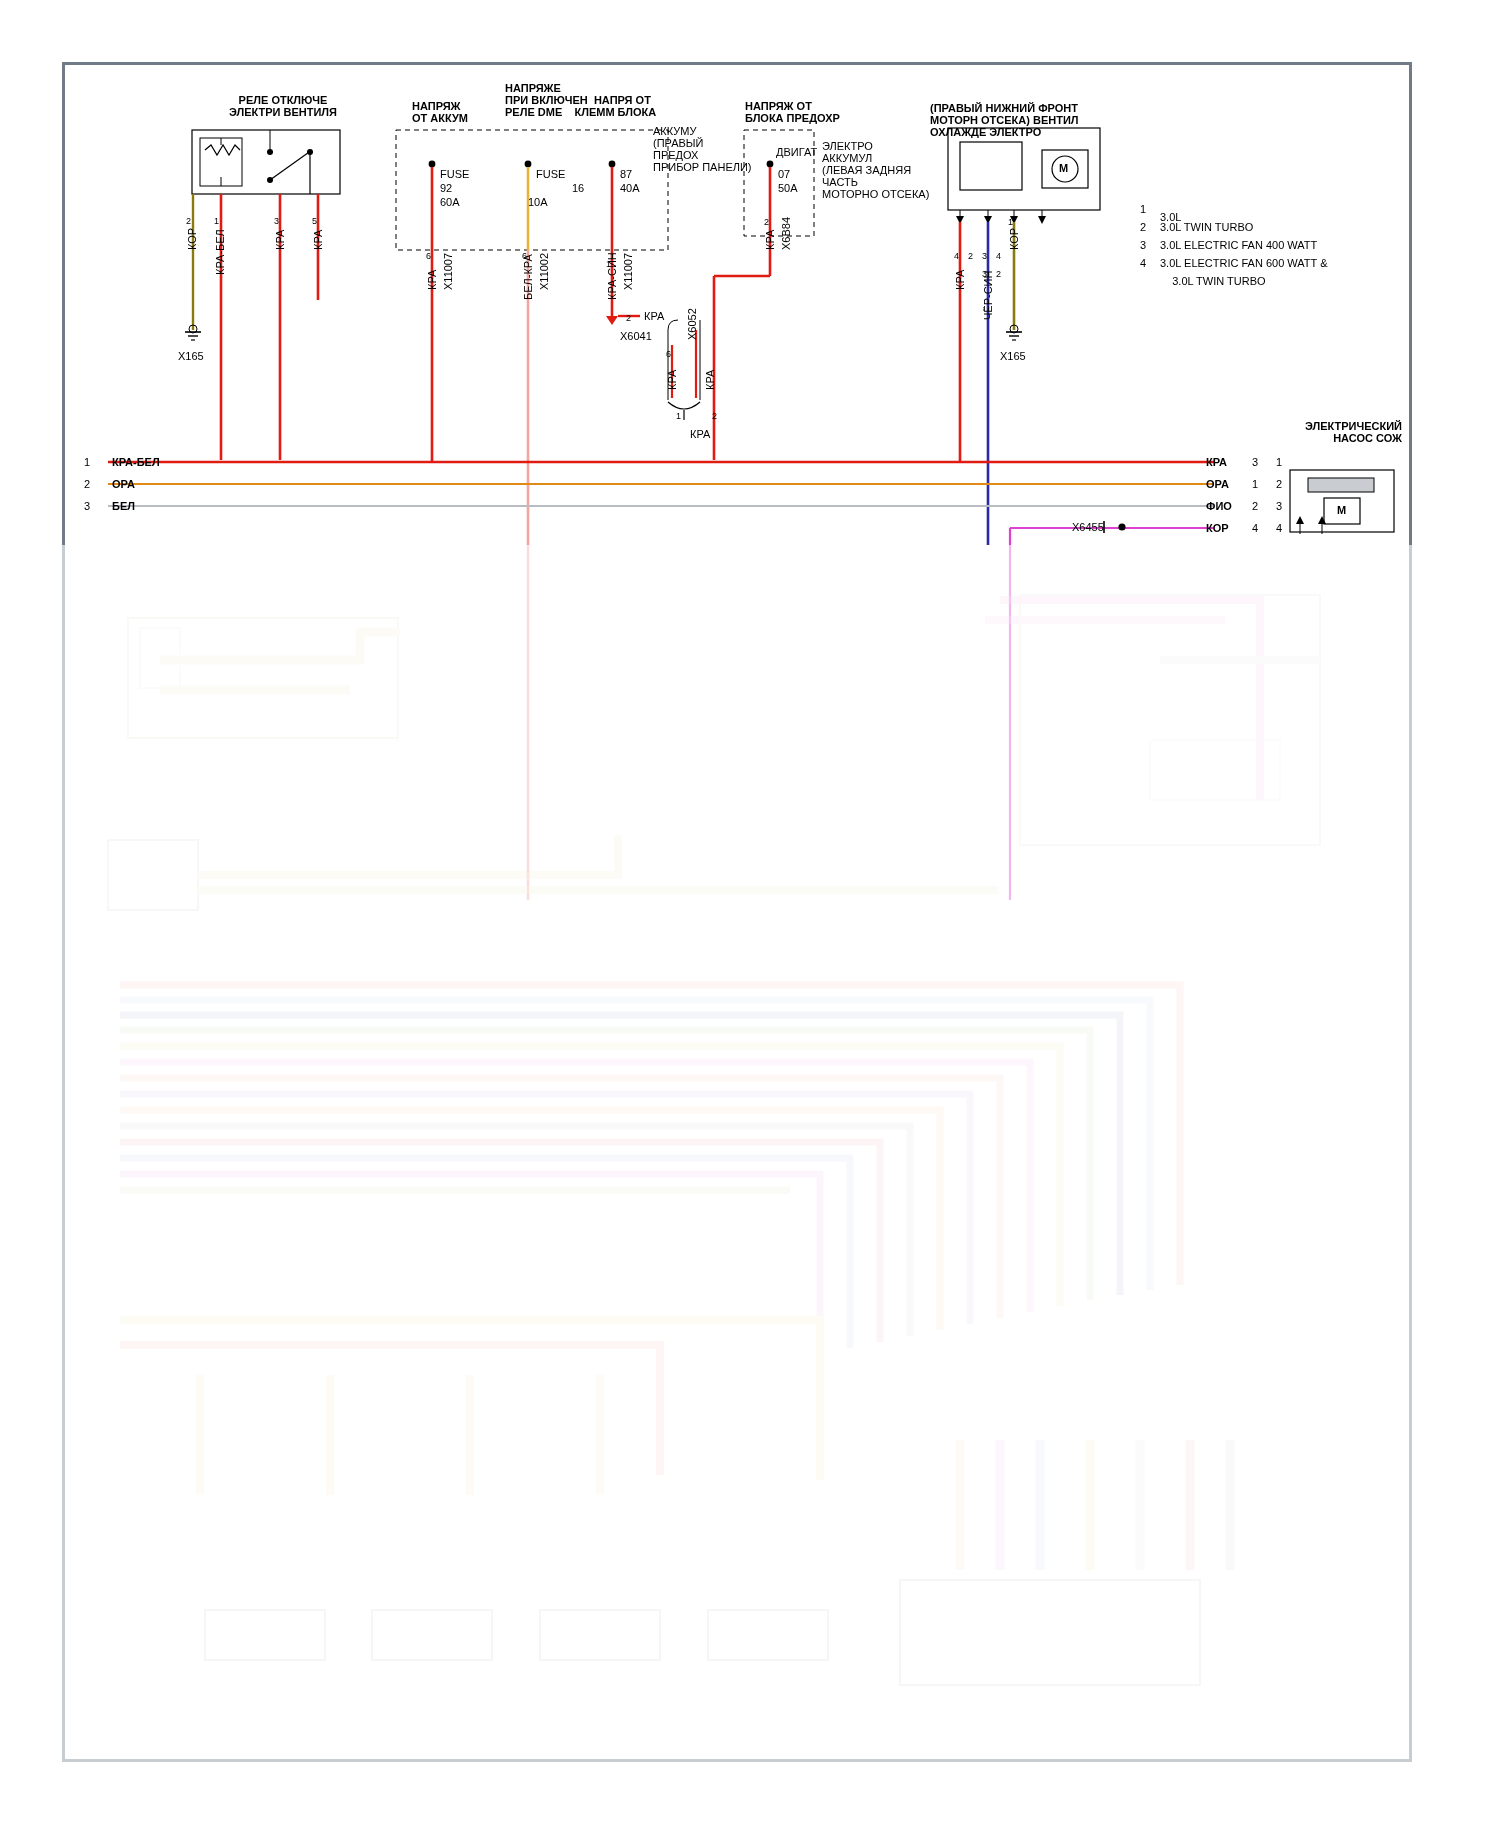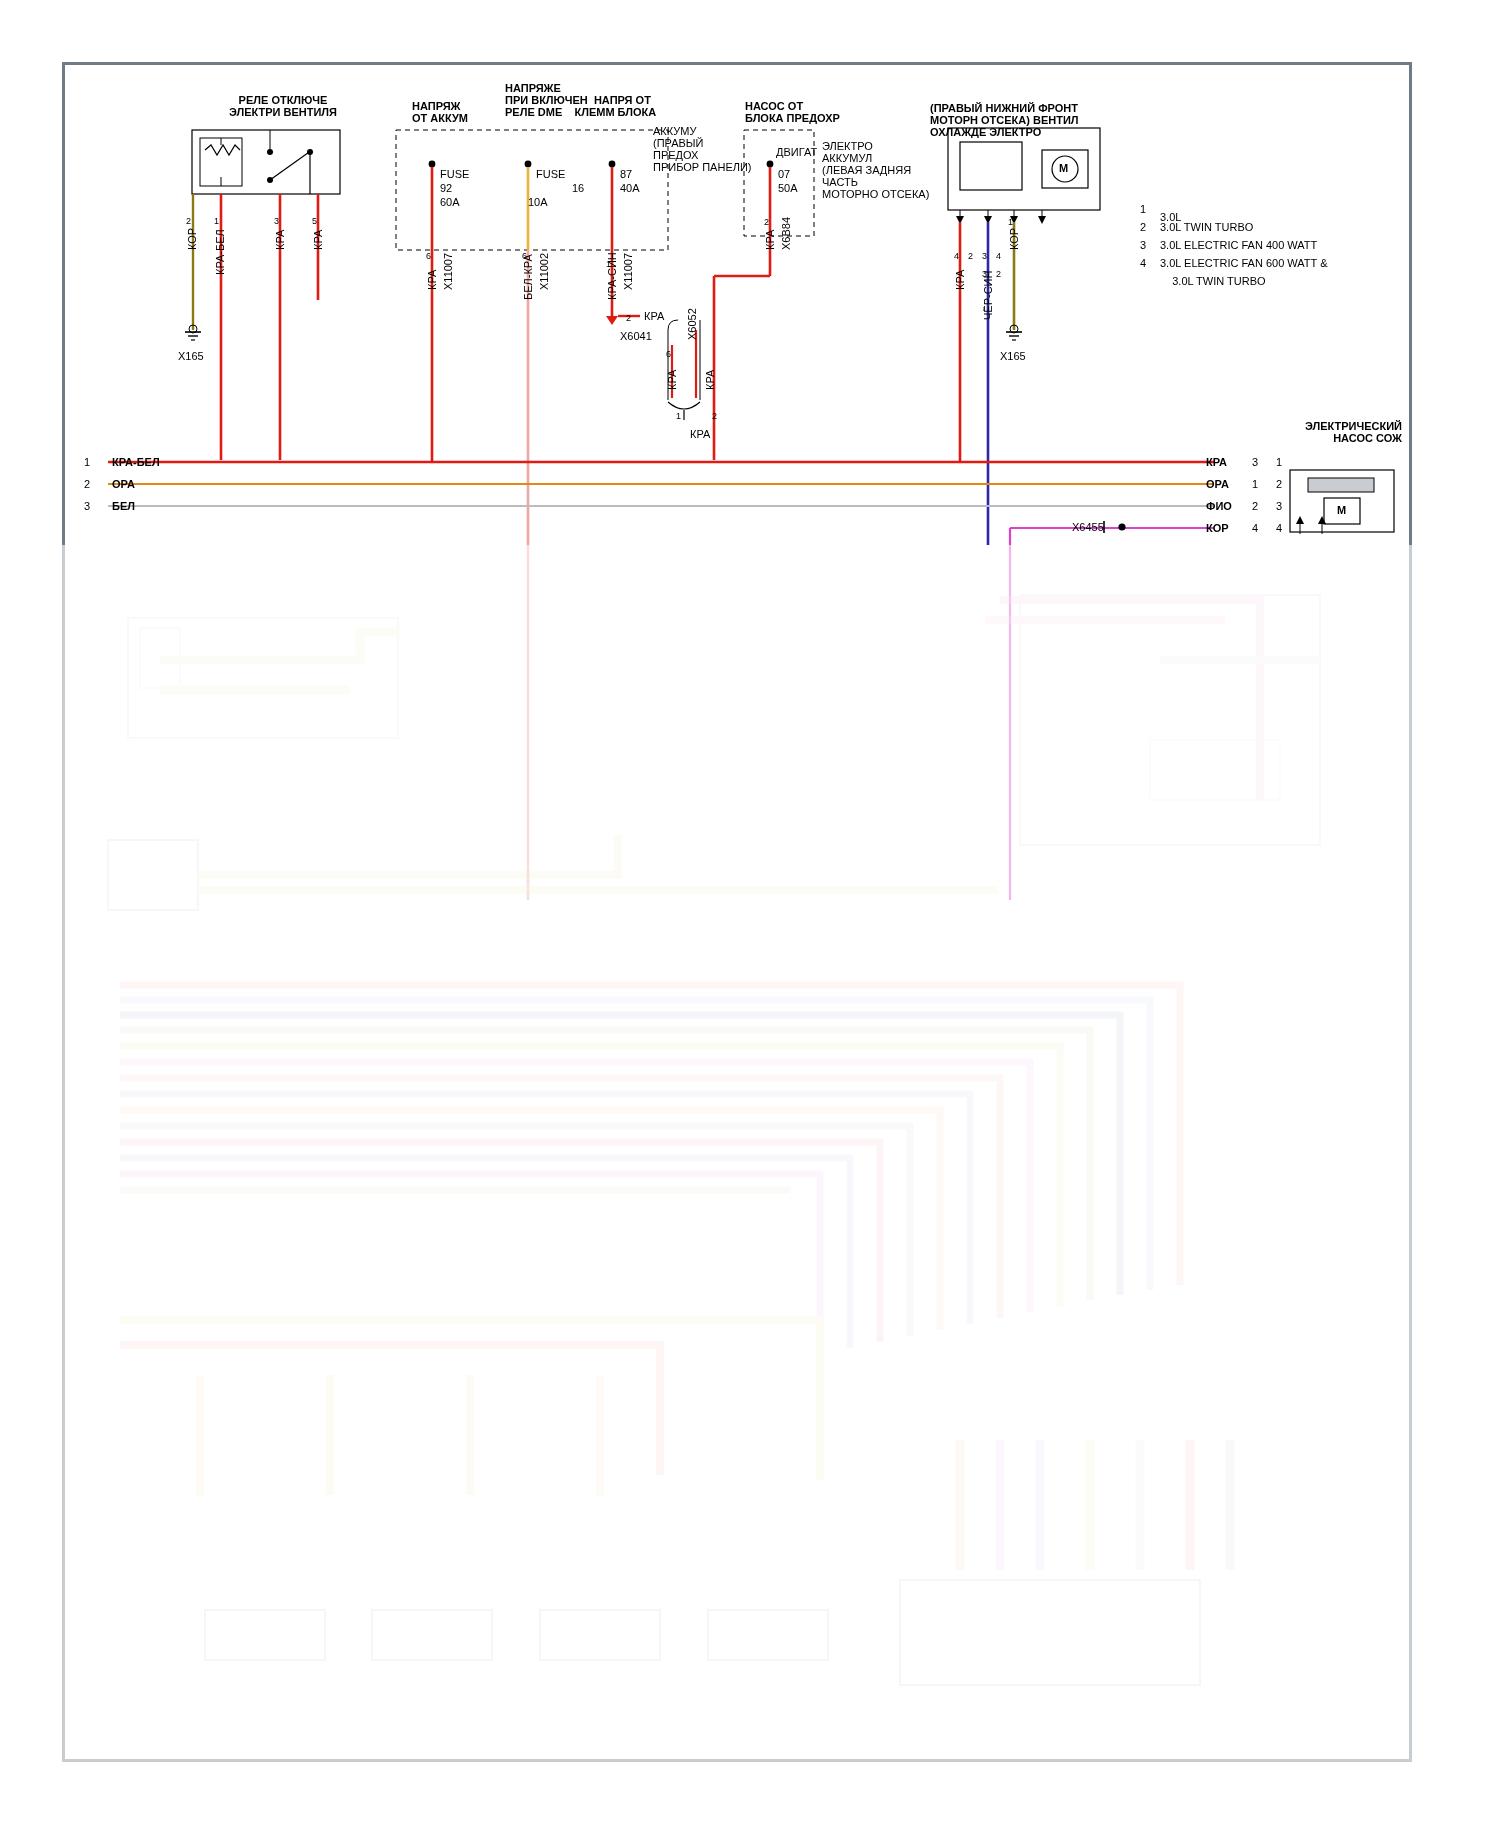--- a/index.html
+++ b/index.html
@@ -169,21 +169,21 @@
 ЭЛЕКТРИ ВЕНТИЛЯ</div>
   <div class="lbl b" style="left:412px;top:100px;">НАПРЯЖ
 ОТ АККУМ</div>
   <div class="lbl b" style="left:505px;top:82px;">НАПРЯЖЕ
 ПРИ ВКЛЮЧЕН  НАПРЯ ОТ
 РЕЛЕ DME    КЛЕММ БЛОКА</div>
   <div class="lbl" style="left:653px;top:125px;">АККУМУ
 (ПРАВЫЙ
 ПРЕДОХ
 ПРИБОР ПАНЕЛИ)</div>
-  <div class="lbl b" style="left:745px;top:100px;">НАСОС ОТ
+  <div class="lbl b" style="left:745px;top:100px;">НАПРЯЖ ОТ
 БЛОКА ПРЕДОХР</div>
   <div class="lbl" style="left:776px;top:146px;">ДВИГАТ</div>
   <div class="lbl" style="left:822px;top:140px;">ЭЛЕКТРО
 АККУМУЛ
 (ЛЕВАЯ ЗАДНЯЯ
 ЧАСТЬ
 МОТОРНО ОТСЕКА)</div>
   <div class="lbl b" style="left:930px;top:102px;">(ПРАВЫЙ НИЖНИЙ ФРОНТ
 МОТОРН ОТСЕКА) ВЕНТИЛ
 ОХЛАЖДЕ ЭЛЕКТРО</div>

